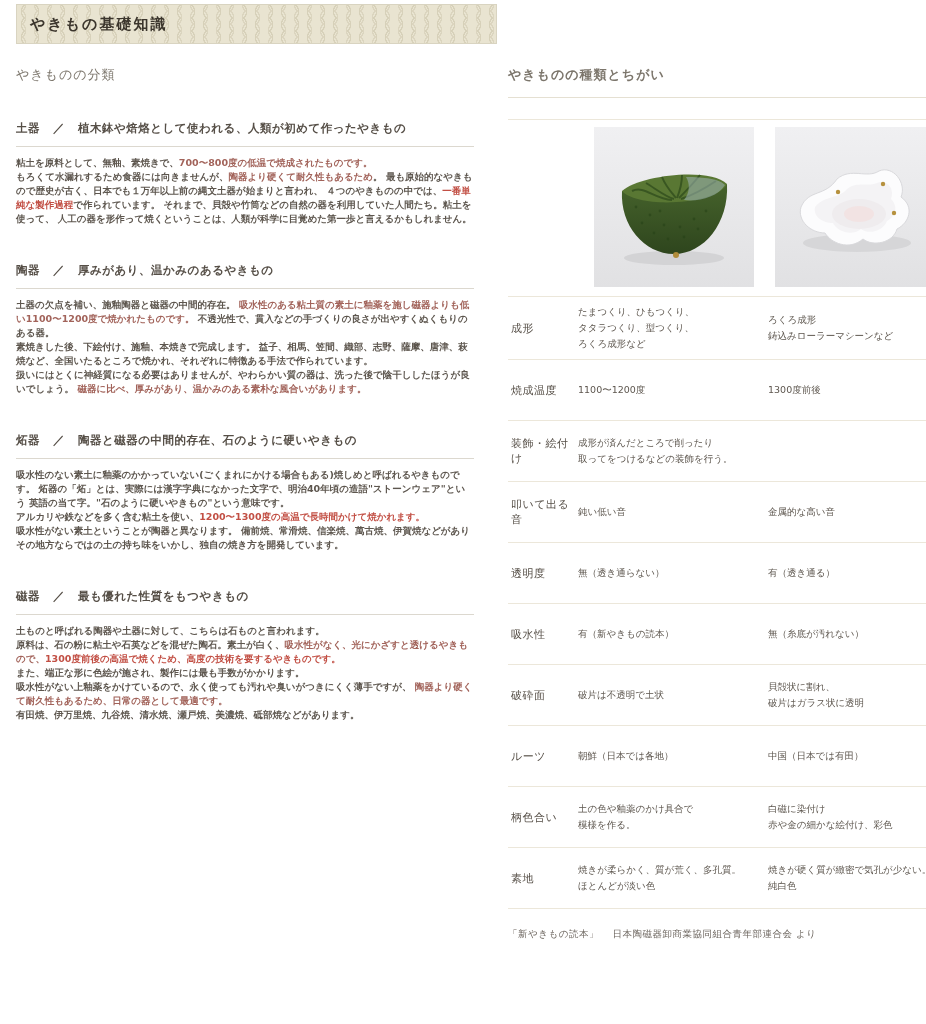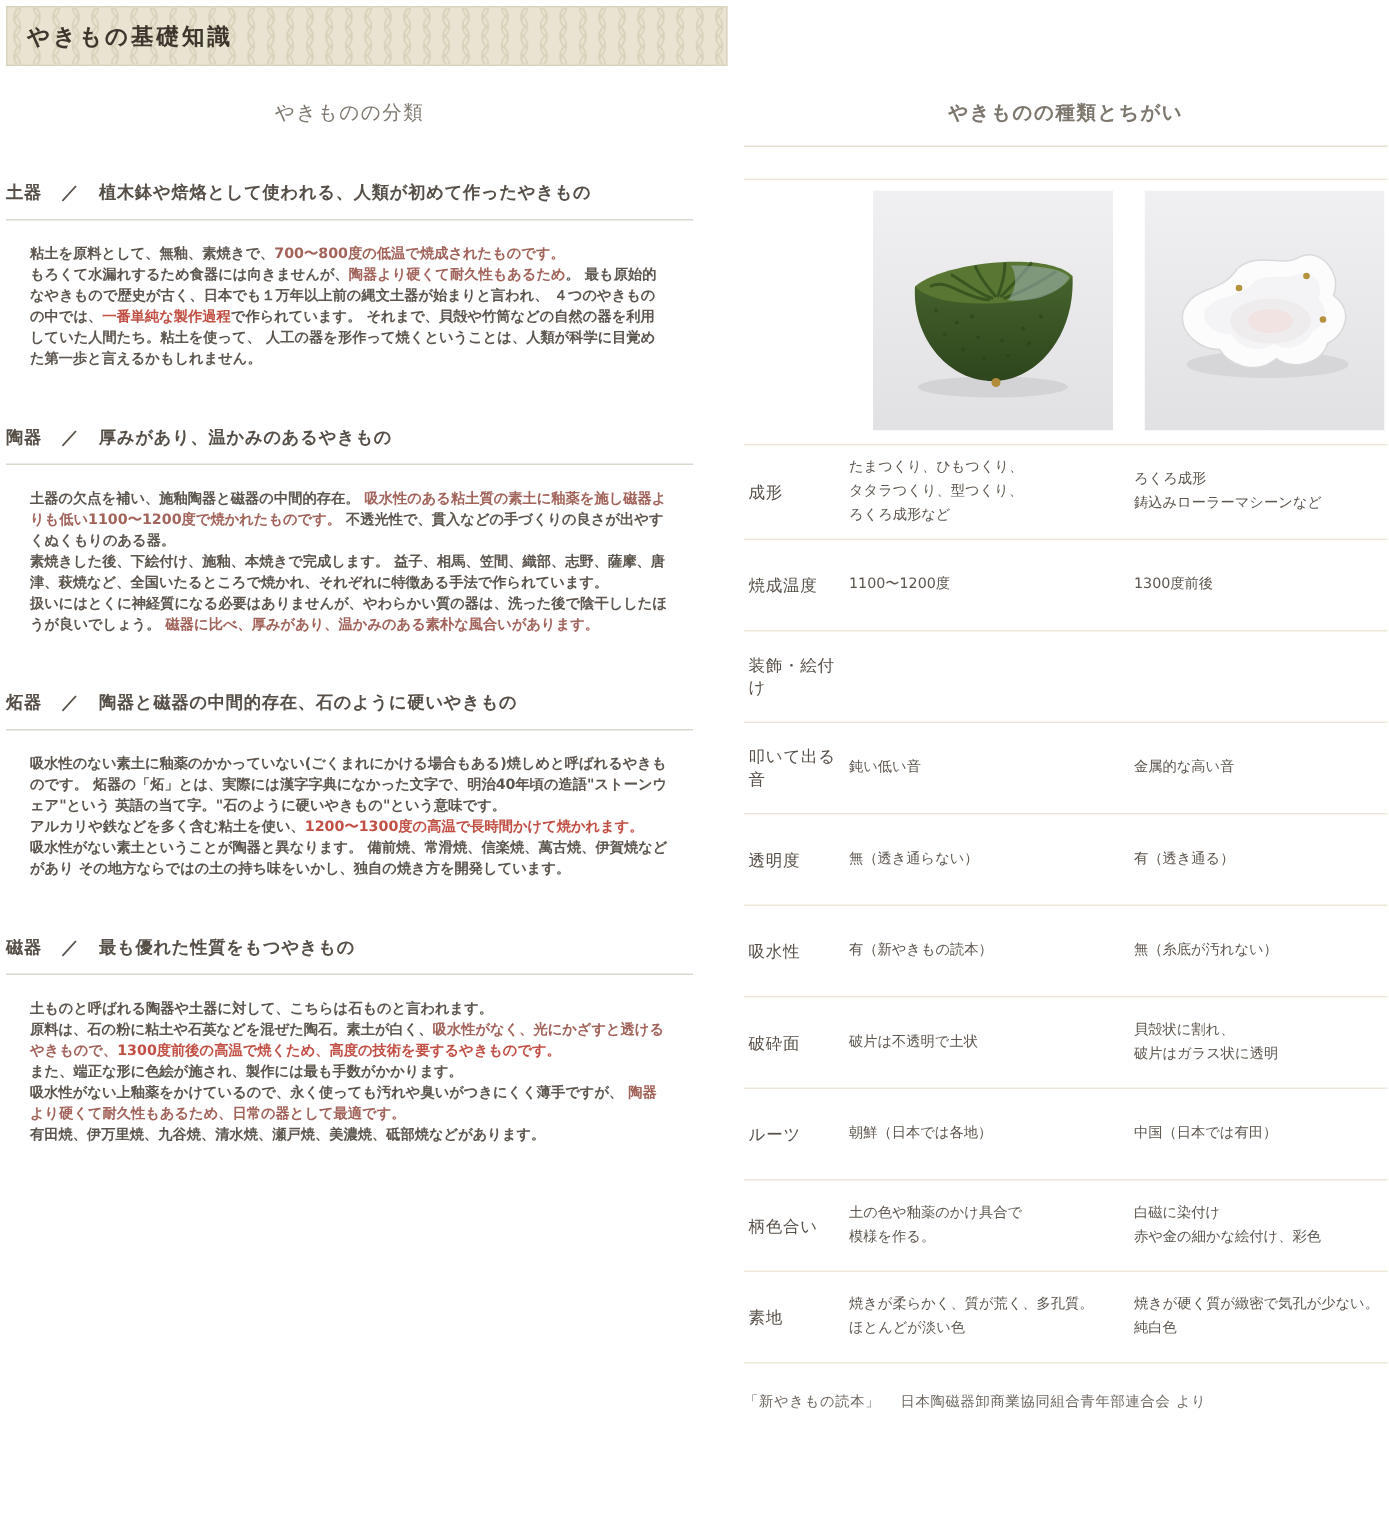--- a/index.html
+++ b/index.html
@@ -1,20 +1,20 @@
 <!DOCTYPE html>
 <html lang="ja"><head>
 <meta charset="utf-8">
 <style>
   html,body{margin:0;padding:0;}
   body{
     width:926px;height:1024px;overflow:hidden;background:#ffffff;
     font-family:"DejaVu Sans",sans-serif;color:#5d564e;
   }
-  .wrap{padding:4px 0 0 4px;}
+  .wrap{padding:4px 0 0 16px;}
 
   
   .banner{
     width:479px;height:38px;border:1px solid #d9d4c1;
     background-color:#e9e4d1;
     background-image:
       radial-gradient(circle, rgba(186,178,148,0) 8px, rgba(186,178,148,.38) 8px, rgba(186,178,148,.38) 9px, rgba(186,178,148,0) 9.5px),
       radial-gradient(circle, rgba(186,178,148,0) 8px, rgba(186,178,148,.30) 8px, rgba(186,178,148,.30) 9px, rgba(186,178,148,0) 9.5px);
     background-size:26px 13px;
     background-position:0 0,13px 6px;
@@ -23,28 +23,28 @@
   .banner-title{
     font-family:"DejaVu Serif",serif;font-weight:bold;font-size:15px;
     color:#3c362d;letter-spacing:2px;padding-left:13px;
   }
 
   
   .cols{display:flex;align-items:flex-start;}
   .leftcol{width:458px;flex-shrink:0;}
   .rightcol{width:429px;margin-left:34px;flex-shrink:0;}
 
-  .colhead{font-size:13px;font-weight:normal;color:#7c766c;margin:22px 0 0 0;letter-spacing:1px;text-align:center;}
+  .colhead{font-size:13px;font-weight:normal;color:#7c766c;margin:22px 0 0 0;letter-spacing:1px;}
 
   
   .section{margin-top:37px;font-weight:bold;}
   .sec-head{font-size:11.5px;color:#564f47;letter-spacing:.5px;}
   .sec-head .slash{margin:0 13px;}
   .sec-rule{border:none;border-top:1px solid #dcd8cf;height:0;margin:10px 0 9px 0;}
-  .para{font-size:9.5px;line-height:14px;margin:16px;letter-spacing:0;}
+  .para{font-size:9.5px;line-height:14px;margin:0;letter-spacing:0;}
   .em{color:#a2635a;}
   .em2{color:#c24f44;}
 
   
   .rightcol .colhead{padding-bottom:13px;border-bottom:1px solid #e5e0d2;font-weight:bold;}
   .photos{border-top:1px solid #ece7da;margin-top:21px;padding:7px 0 9px 0;display:flex;}
   .photo{width:160px;height:160px;flex-shrink:0;}
   .photo.first{margin-left:86px;}
   .photo+.photo{margin-left:21px;}
 
@@ -162,20 +162,21 @@
             <div class="tcell1">たまつくり、ひもつくり、<br>タタラつくり、型つくり、<br>ろくろ成形など</div>
             <div class="tcell2">ろくろ成形<br>鋳込みローラーマシーンなど</div>
           </div>
           <div class="trow">
             <div class="tlabel">焼成温度</div>
             <div class="tcell1">1100〜1200度</div>
             <div class="tcell2">1300度前後</div>
           </div>
           <div class="trow">
             <div class="tlabel">装飾・絵付け</div>
+            <div class="tcell1">成形が済んだところで削ったり<br>取ってをつけるなどの装飾を行う。</div>
           </div>
           <div class="trow">
             <div class="tlabel">叩いて出る音</div>
             <div class="tcell1">鈍い低い音</div>
             <div class="tcell2">金属的な高い音</div>
           </div>
           <div class="trow">
             <div class="tlabel">透明度</div>
             <div class="tcell1">無（透き通らない）</div>
             <div class="tcell2">有（透き通る）</div>

